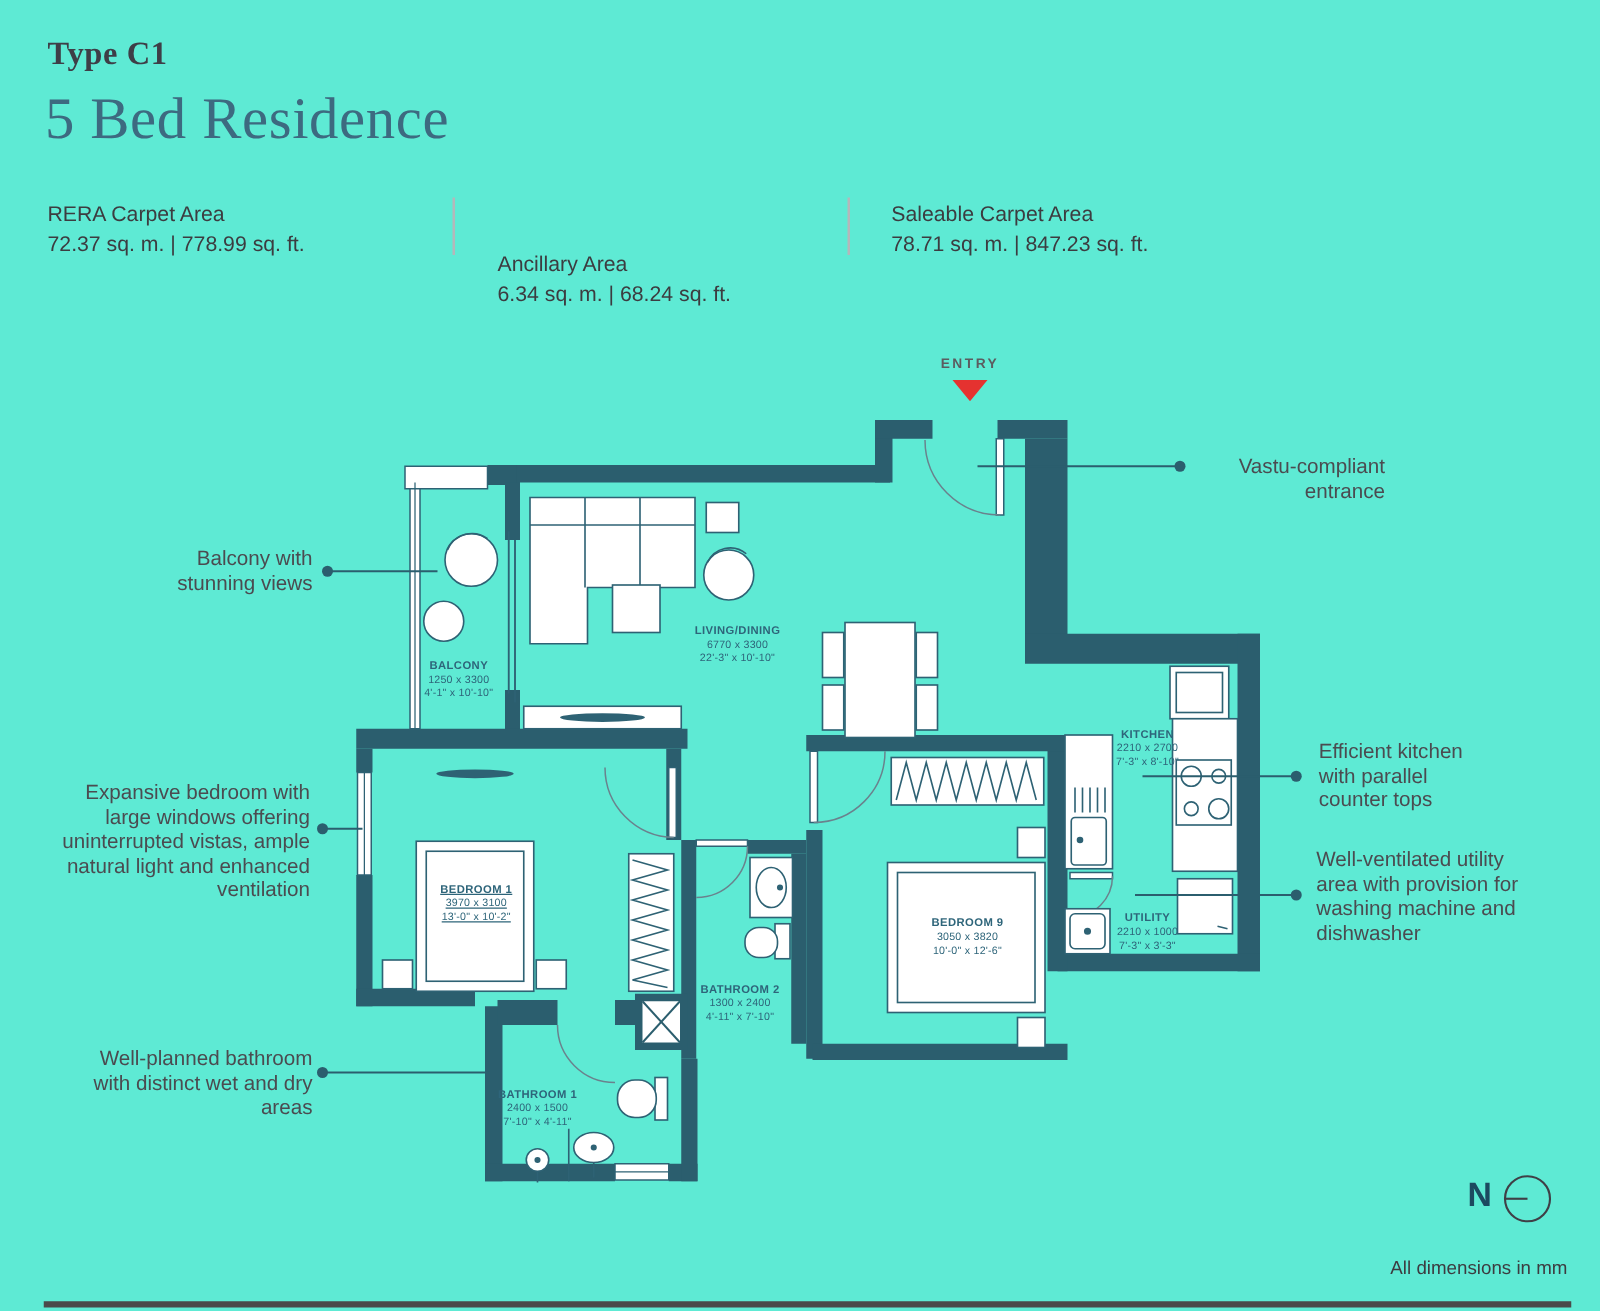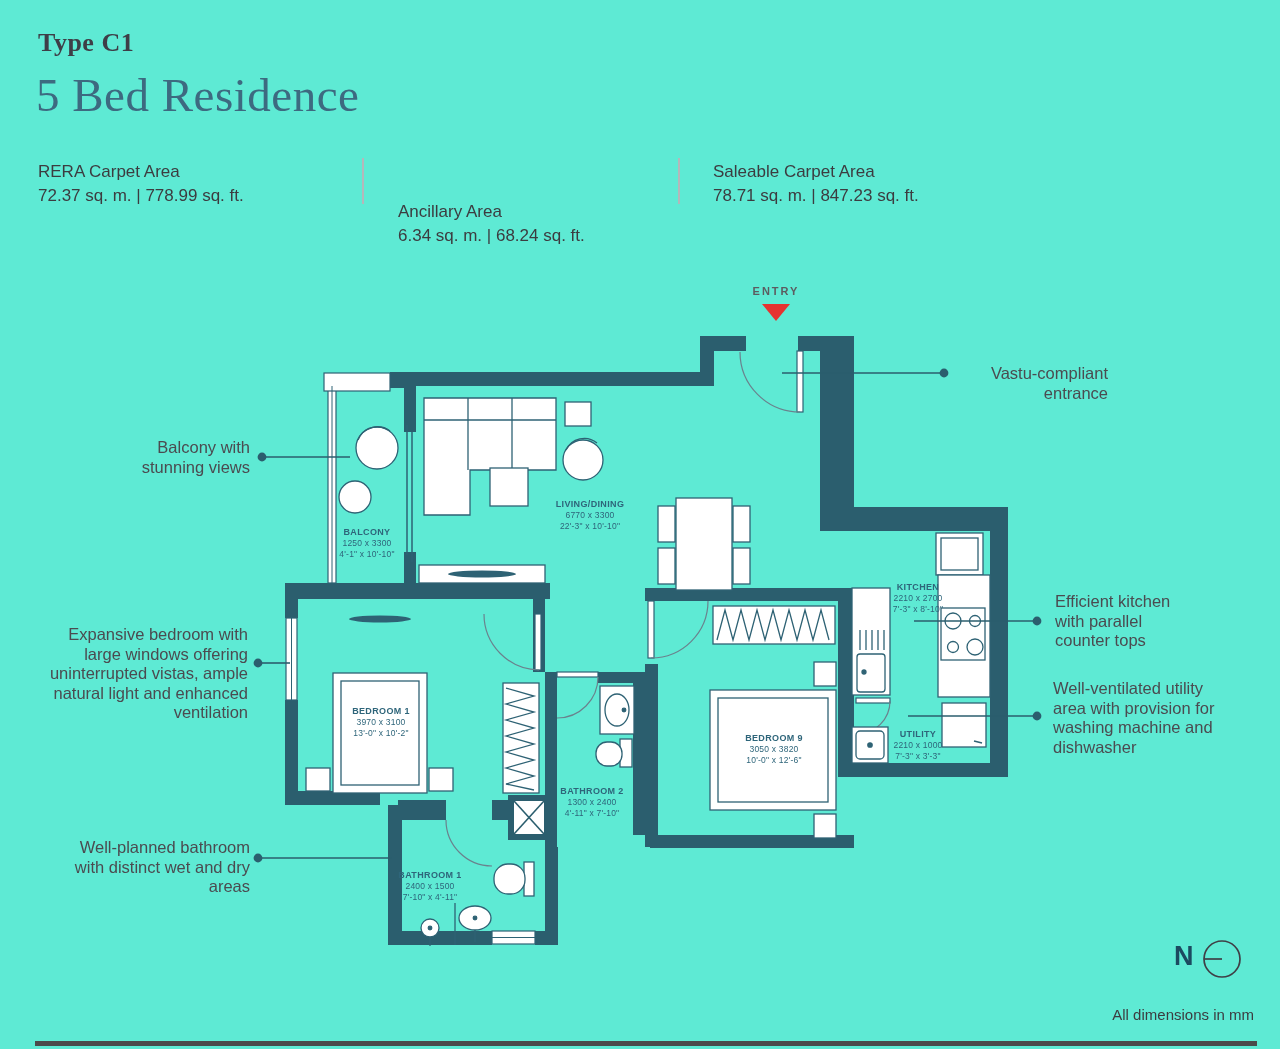--- a/index.html
+++ b/index.html
@@ -246,21 +246,21 @@
   <div class="abs room-label" style="left:918px;top:582px;">
     <span class="nm">KITCHEN</span>
     <span class="dims">2210 x 2700</span>
     <span class="dims">7'-3" x 8'-10"</span>
   </div>
   <div class="abs room-label" style="left:918px;top:729px;">
     <span class="nm">UTILITY</span>
     <span class="dims">2210 x 1000</span>
     <span class="dims">7'-3" x 3'-3"</span>
   </div>
-  <div class="abs room-label" style="left:381px;top:706px;">
+  <div class="abs room-label" style="left:381px;top:706px;text-decoration:underline;">
     <span class="nm">BEDROOM 1</span>
     <span class="dims">3970 x 3100</span>
     <span class="dims">13'-0" x 10'-2"</span>
   </div>
   <div class="abs room-label" style="left:774px;top:733px;">
     <span class="nm">BEDROOM 9</span>
     <span class="dims">3050 x 3820</span>
     <span class="dims">10'-0" x 12'-6"</span>
   </div>
   <div class="abs room-label" style="left:430px;top:870px;">

